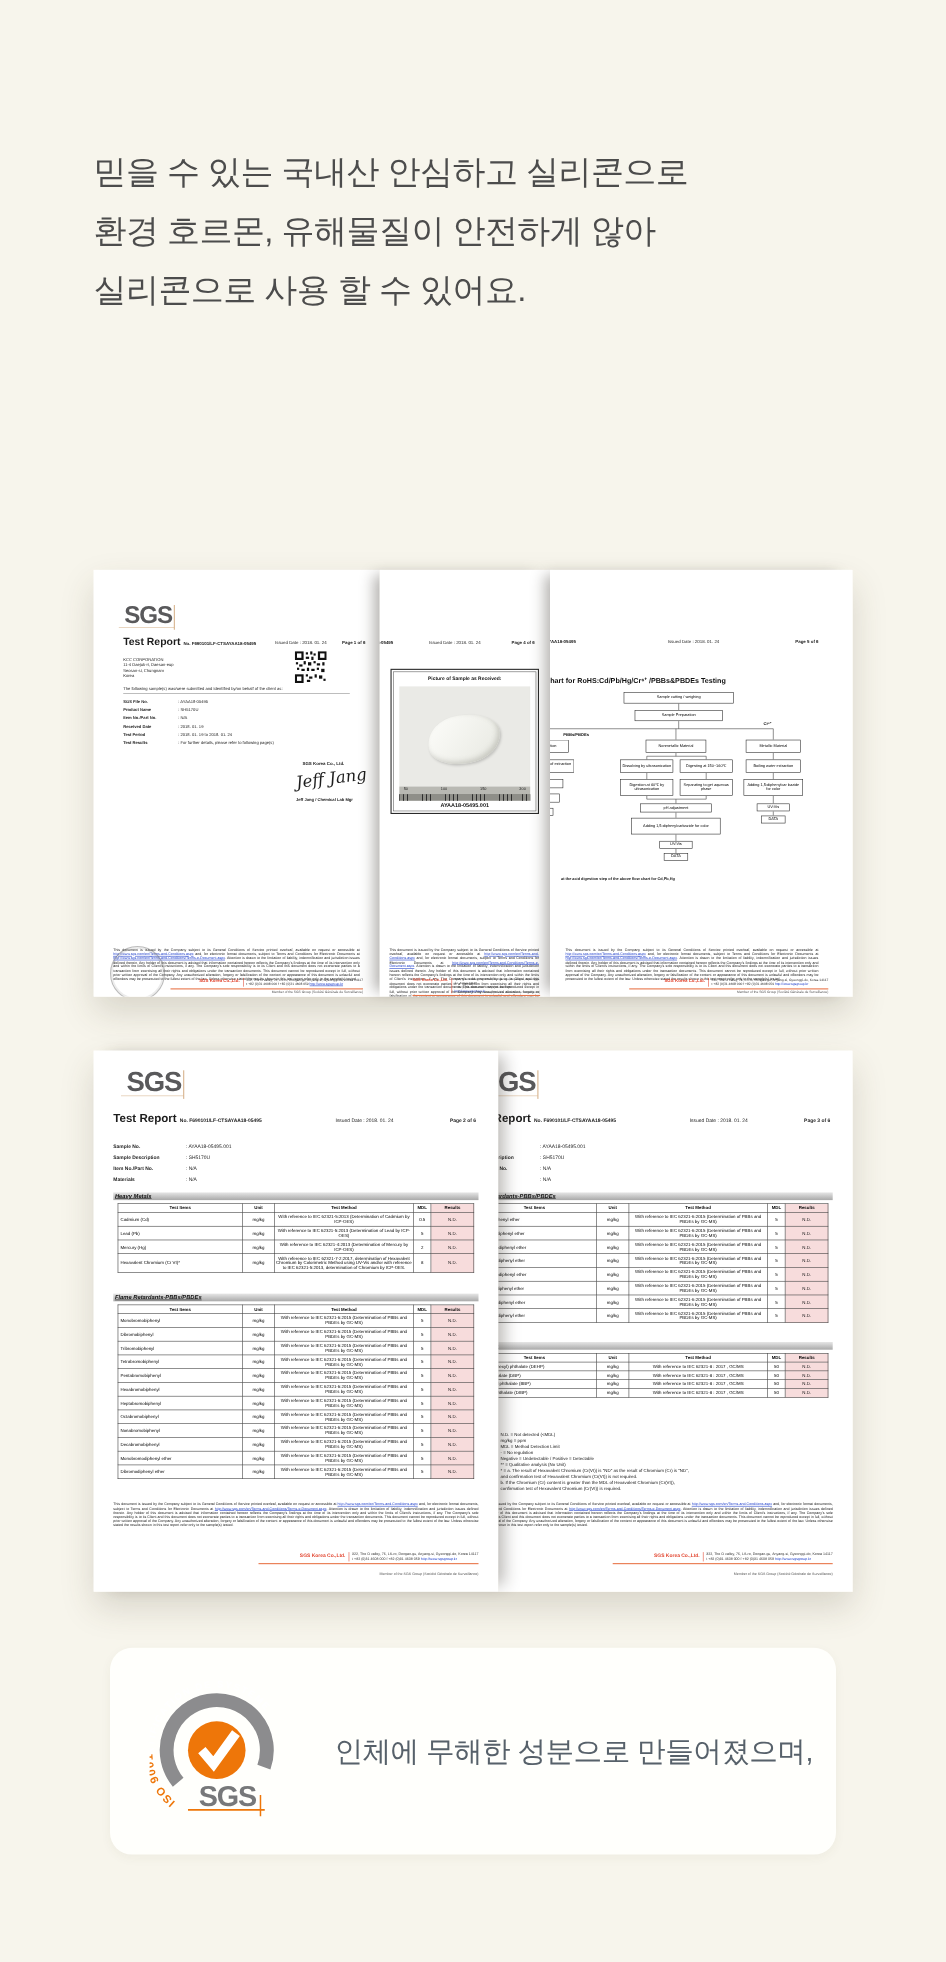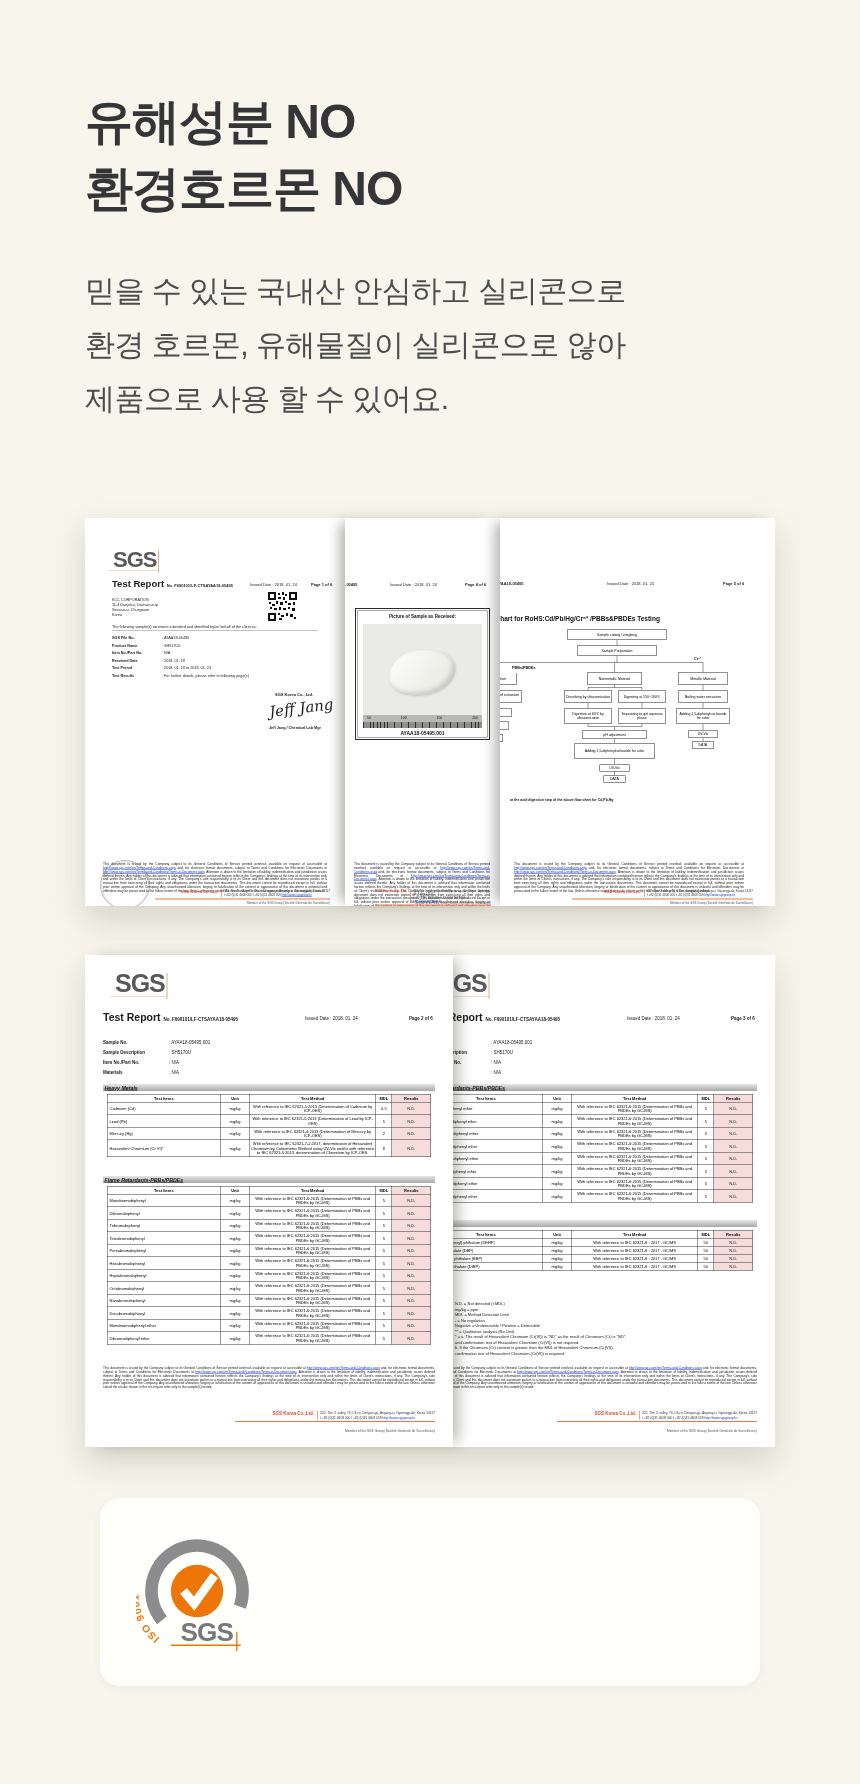--- a/index.html
+++ b/index.html
@@ -77,28 +77,24 @@
   .badge{margin-left:36px;flex:none;}
   .card-text{margin-left:42px;}
   .card-title{font-size:34px;font-weight:800;color:#3d4145;letter-spacing:-0.5px;margin-bottom:12px;}
   .card-line{font-size:26px;line-height:43px;color:#57616a;letter-spacing:-0.5px;}
   .qr{position:absolute;}
 </style>
 </head>
 <body>
 
 <div class="hero">
-  <h1>
-    <span>유해성분 NO</span><br>
-    <span>환경호르몬 NO</span>
-  </h1>
   <div class="hero-desc">
       <div class="line">믿을 수 있는 국내산 안심하고 실리콘으로</div>
-      <div class="line">환경 호르몬, 유해물질이 실리콘으로 않아</div>
-      <div class="line">제품으로 사용 할 수 있어요.</div>
+      <div class="line">환경 호르몬, 유해물질이 안전하게 않아</div>
+      <div class="line">실리콘으로 사용 할 수 있어요.</div>
     </div>
 </div>
 
 <div class="docrow docrow1">
 
   <div class="page pg1">
     <div class="inner">
       <div class="sgslogo lg-big" style="left:56px;top:60px;">SGS</div>
       <div class="hdr-title" style="left:54px;top:120px;font-size:19px;">
         <span>Test Report</span>
@@ -704,15 +700,16 @@
       <textPath href="#arcIso" startOffset="6%">ISO 9001</textPath>
     </text>
     <circle cx="63" cy="66" r="27" fill="#ee7609"></circle>
     <path d="M 49 66 L 60 79 L 81 50" fill="none" stroke="#ffffff" stroke-width="9"></path>
     <text x="46" y="118" font-size="27" font-weight="bold" fill="#77787a" letter-spacing="-1" font-family="Liberation Sans, sans-serif">SGS</text>
     <line x1="36" y1="122" x2="108" y2="122" stroke="#ee7609" stroke-width="1.6"></line>
     <line x1="104" y1="108" x2="104" y2="128" stroke="#ee7609" stroke-width="1.4"></line>
   </svg>
   <div class="card-text">
     <div>
+        <div class="card-line">인체에 무해한 성분으로 만들어졌으며,</div>
       </div>
   </div>
 </div>
 
 </body></html>

